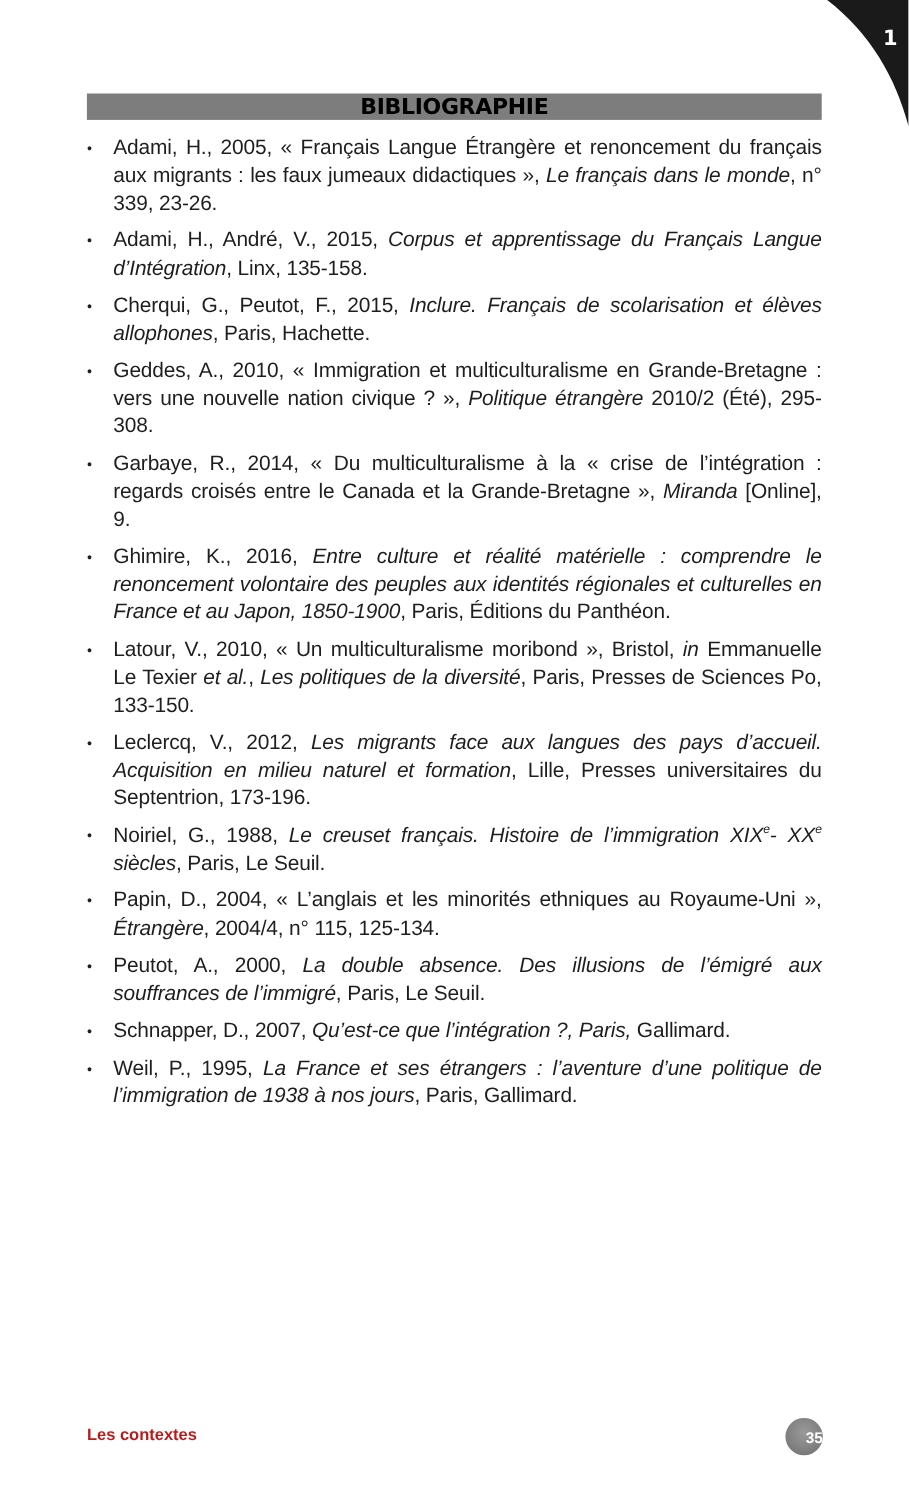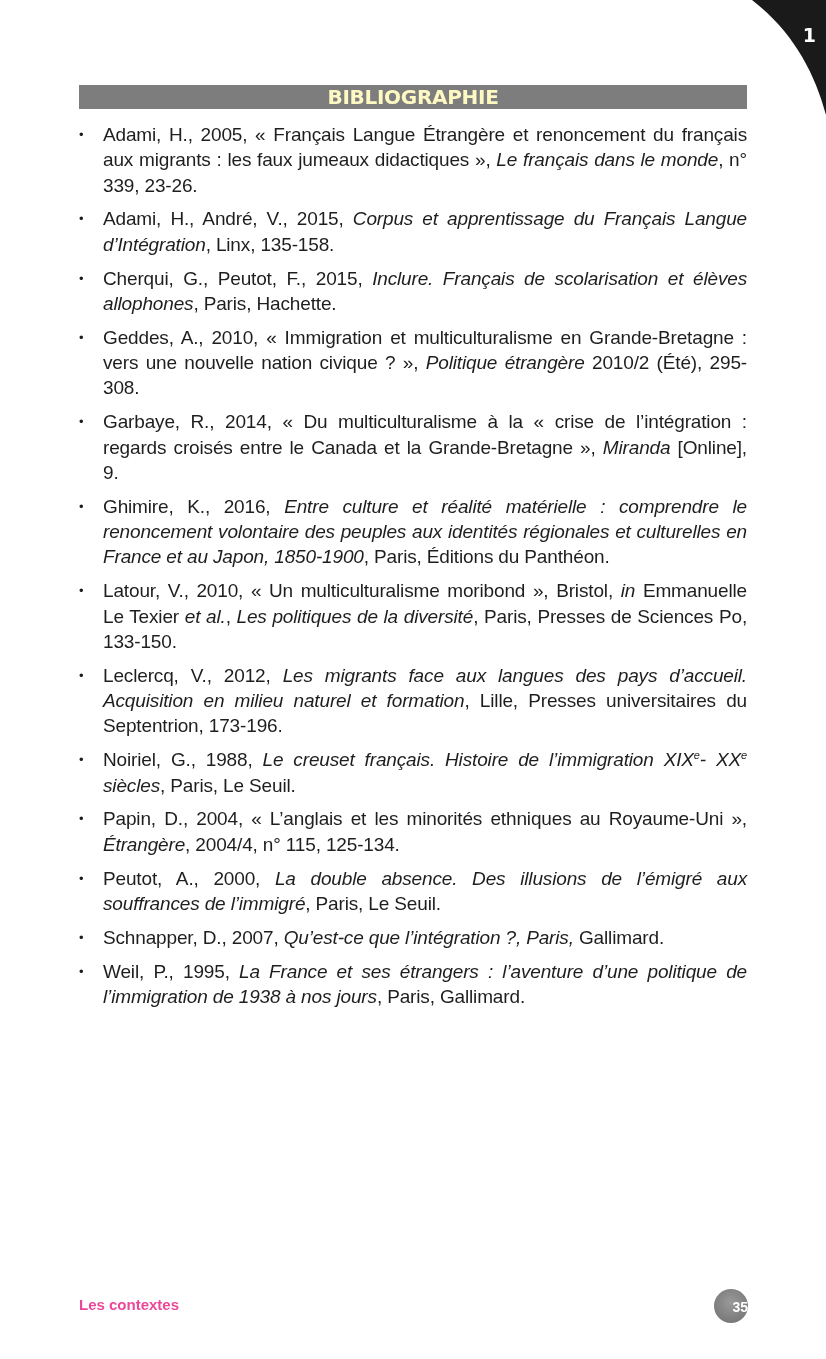--- a/index.html
+++ b/index.html
@@ -13,42 +13,42 @@
   }
   .corner-tab svg { position: absolute; top: 0; left: 0; }
   .corner-num {
     position: absolute; top: 24px; right: 10px;
     font-family: "DejaVu Sans", sans-serif; font-weight: bold;
     font-size: 19px; color: #ffffff;
   }
   .section-header {
     position: absolute; left: 79px; top: 85px; width: 668px; height: 24px;
     background: #7d7d7d;
-    color: #fef9c3; text-align: center;
+    color: #000000; text-align: center;
     font-family: "DejaVu Sans", sans-serif; font-weight: bold;
     font-size: 20px; line-height: 25px; letter-spacing: -0.3px;
   }
   ul.bib {
     position: absolute; left: 79px; top: 122px; width: 668px;
     list-style: none; margin: 0; padding: 0;
   }
   ul.bib li {
     position: relative; padding-left: 24px;
     font-size: 19px; line-height: 25.3px;
     text-align: justify; margin-bottom: 8.6px;
     letter-spacing: -0.15px;
   }
   ul.bib li .bullet {
     position: absolute; left: 0; top: 0; width: 10px; font-size: 13px;
   }
   ul.bib li i { }
   ul.bib li sup { font-size: 11px; line-height: 0; }
   .footer-label {
     position: absolute; left: 79px; top: 1296px;
-    font-weight: bold; font-size: 15px; color: #ec4899;
+    font-weight: bold; font-size: 15px; color: #b91c1c;
   }
   .page-badge {
     position: absolute; left: 714px; top: 1289px; width: 34px; height: 34px;
     border-radius: 50%;
     background: radial-gradient(circle at 50% 40%, #9a9a9a, #6e6e6e);
     color: #ffffff; font-weight: bold; font-size: 14px;
     text-align: right; line-height: 36px;
   }
 </style>
 </head>

